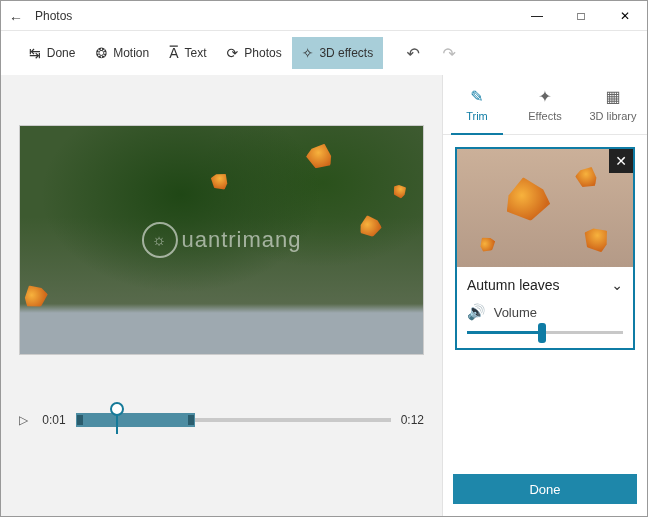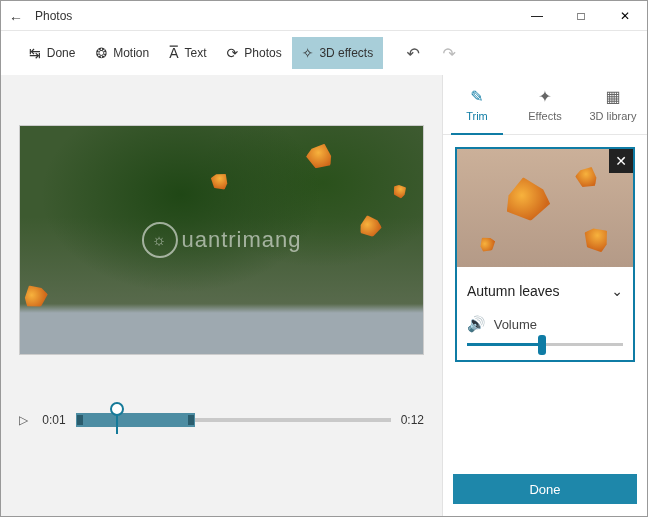--- a/index.html
+++ b/index.html
@@ -45,21 +45,21 @@
   .panel-tab.active { color: #0f7ca5; }
   .panel-tab.active::after { content:""; position: absolute; bottom: -1px; left: 8px; right: 8px; height: 2px; background: #0f7ca5; }
   .panel-tab .pt-icon { font-size: 16px; }
   .effect-block { margin: 12px 12px 0 12px; border: 2px solid #0f7ca5; }
   .effect-thumb { height: 118px; background: linear-gradient(180deg, #cbb099 0%, #b49a87 100%); position: relative; overflow: hidden; display:flex; align-items:center; justify-content:center; }
   .effect-thumb .leaf.big { top: 40px; left: 60px; transform: rotate(-10deg) scale(2.2); }
   .effect-thumb .leaf.b2 { top: 18px; left: 120px; transform: rotate(25deg) scale(1.1); }
   .effect-thumb .leaf.b3 { top: 80px; left: 130px; transform: rotate(50deg) scale(1.3); }
   .effect-thumb .leaf.b4 { top: 85px; left: 20px; transform: rotate(-40deg) scale(0.8); }
   .close-x { position: absolute; top: 0; right: 0; width: 24px; height: 24px; background: #222; color: #fff; display: flex; align-items: center; justify-content: center; font-size: 14px; }
-  .effect-name-row { display: flex; align-items: flex-start; justify-content: space-between; padding: 16px 10px; font-size: 14px; color: #222; gap: 40px; }
+  .effect-name-row { display: flex; align-items: flex-start; justify-content: space-between; padding: 10px 10px; font-size: 14px; color: #222; gap: 40px; }
   .effect-name-row .chev { font-size: 14px; color: #333; }
   .volume-row { display: flex; align-items: center; gap: 8px; padding: 0 10px; font-size: 13px; color: #444; }
   .volume-row .vol-icon { font-size: 15px; }
   .slider-wrap { padding: 10px 10px 14px 10px; }
   .slider { width: 100%; height: 3px; background: #c8c8c8; position: relative; }
   .slider-fill { position: absolute; left: 0; top: 0; height: 100%; background: #0f7ca5; }
   .slider-thumb { position: absolute; top: 50%; width: 8px; height: 20px; background: #0f7ca5; border-radius: 3px; transform: translate(-50%,-50%); }
   .footer-buttons { margin-top: auto; display: flex; gap: 6px; padding: 10px 10px 12px 10px; }
   .footer-buttons button { flex: 1; height: 30px; border: none; font-size: 13px; text-align: center; }
   .btn-primary { background: #1e87aa; color: #fff; }

